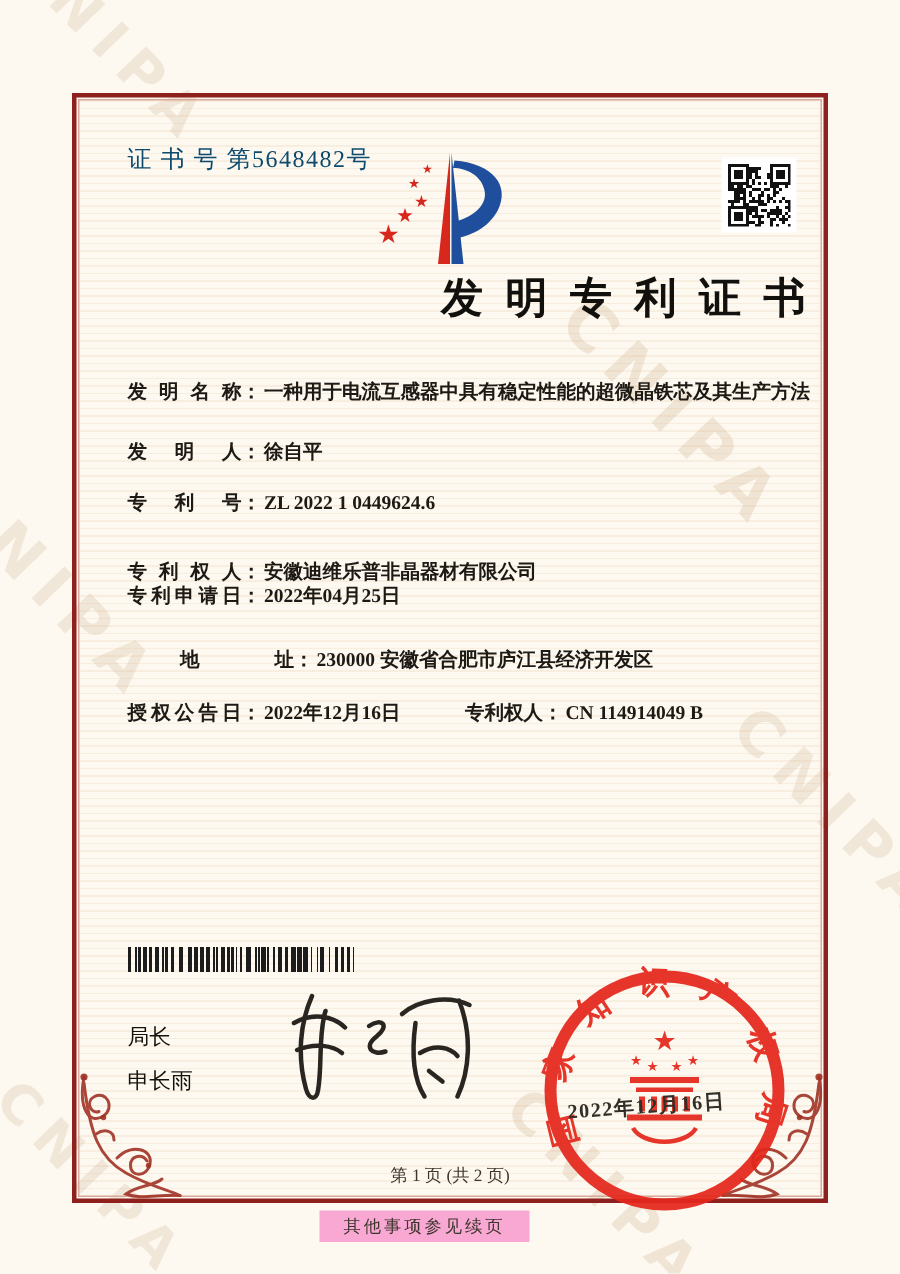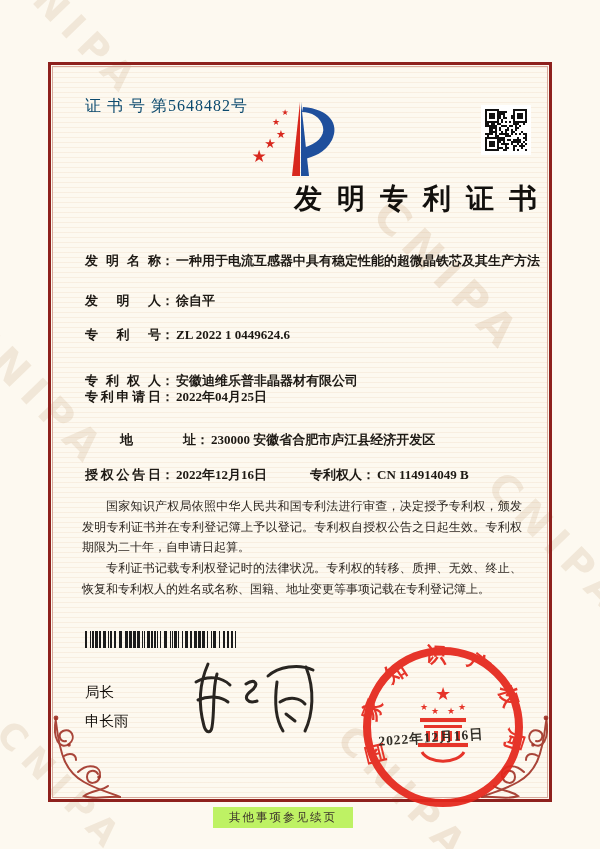--- a/index.html
+++ b/index.html
@@ -53,21 +53,21 @@
   .seal-date{
     left:364px;top:729px;width:134px;text-align:center;z-index:4;
     font-size:13.5px;font-weight:bold;letter-spacing:1px;color:#322f28;
     transform:rotate(-4deg);
   }
 
   .page-num{left:48px;width:504px;top:776px;text-align:center;font-size:11.5px;color:#3d352b;}
 
   .note-wrap{left:48px;width:470px;top:807px;text-align:center;}
   .note{
-    display:inline-block;background:#bef264;padding:3px 16px;
+    display:inline-block;background:#f9a8d4;padding:3px 16px;
     font-size:11.5px;color:#3d352b;letter-spacing:2px;
   }
 
   svg{display:block;}
 </style>
 </head>
 <body>
 
 <div class="page">
 
@@ -389,24 +389,20 @@
   </div>
   <div class="abs frow" style="top:466px;">
     <span>
       <span class="flabel">授权公告日</span><span class="colon">：</span><span>2022年12月16日</span>
     </span>
     <span class="fcell2">
       <span>专利权人</span><span class="colon">：</span><span>CN 114914049 B</span>
     </span>
   </div>
 
-  <div class="abs paras">
-    <p>国家知识产权局依照中华人民共和国专利法进行审查，决定授予专利权，颁发发明专利证书并在专利登记簿上予以登记。专利权自授权公告之日起生效。专利权期限为二十年，自申请日起算。</p>
-    <p>专利证书记载专利权登记时的法律状况。专利权的转移、质押、无效、终止、恢复和专利权人的姓名或名称、国籍、地址变更等事项记载在专利登记簿上。</p>
-  </div>
 
   <svg id="barcode" class="abs" style="left:85px;top:631px;" width="156" height="17" viewBox="0 0 156 17" shape-rendering="crispEdges">
       <rect x="0" y="0" width="2" height="17" fill="#1c1c1c"></rect>
       <rect x="5" y="0" width="1" height="17" fill="#1c1c1c"></rect>
       <rect x="7" y="0" width="2" height="17" fill="#1c1c1c"></rect>
       <rect x="10" y="0" width="3" height="17" fill="#1c1c1c"></rect>
       <rect x="14" y="0" width="2" height="17" fill="#1c1c1c"></rect>
       <rect x="18" y="0" width="3" height="17" fill="#1c1c1c"></rect>
       <rect x="23" y="0" width="1" height="17" fill="#1c1c1c"></rect>
       <rect x="25" y="0" width="2" height="17" fill="#1c1c1c"></rect>
@@ -486,18 +482,19 @@
       <rect x="81" y="87" width="4" height="10"></rect>
       <rect x="88" y="87" width="4" height="10"></rect>
       <rect x="96" y="87" width="4" height="10"></rect>
       <rect x="58" y="99" width="50" height="4"></rect>
       <path d="M62,108 a22,13 0 0 0 42,0" fill="none" stroke="#e5271c" stroke-width="3"></path>
     </g>
   </svg>
 
   <div class="abs seal-date">2022年12月16日</div>
 
+  <div class="abs page-num">第 1 页 (共 2 页)</div>
 
   <div class="abs note-wrap">
     <span class="note">其他事项参见续页</span>
   </div>
 
 </div>
 
 </body></html>

